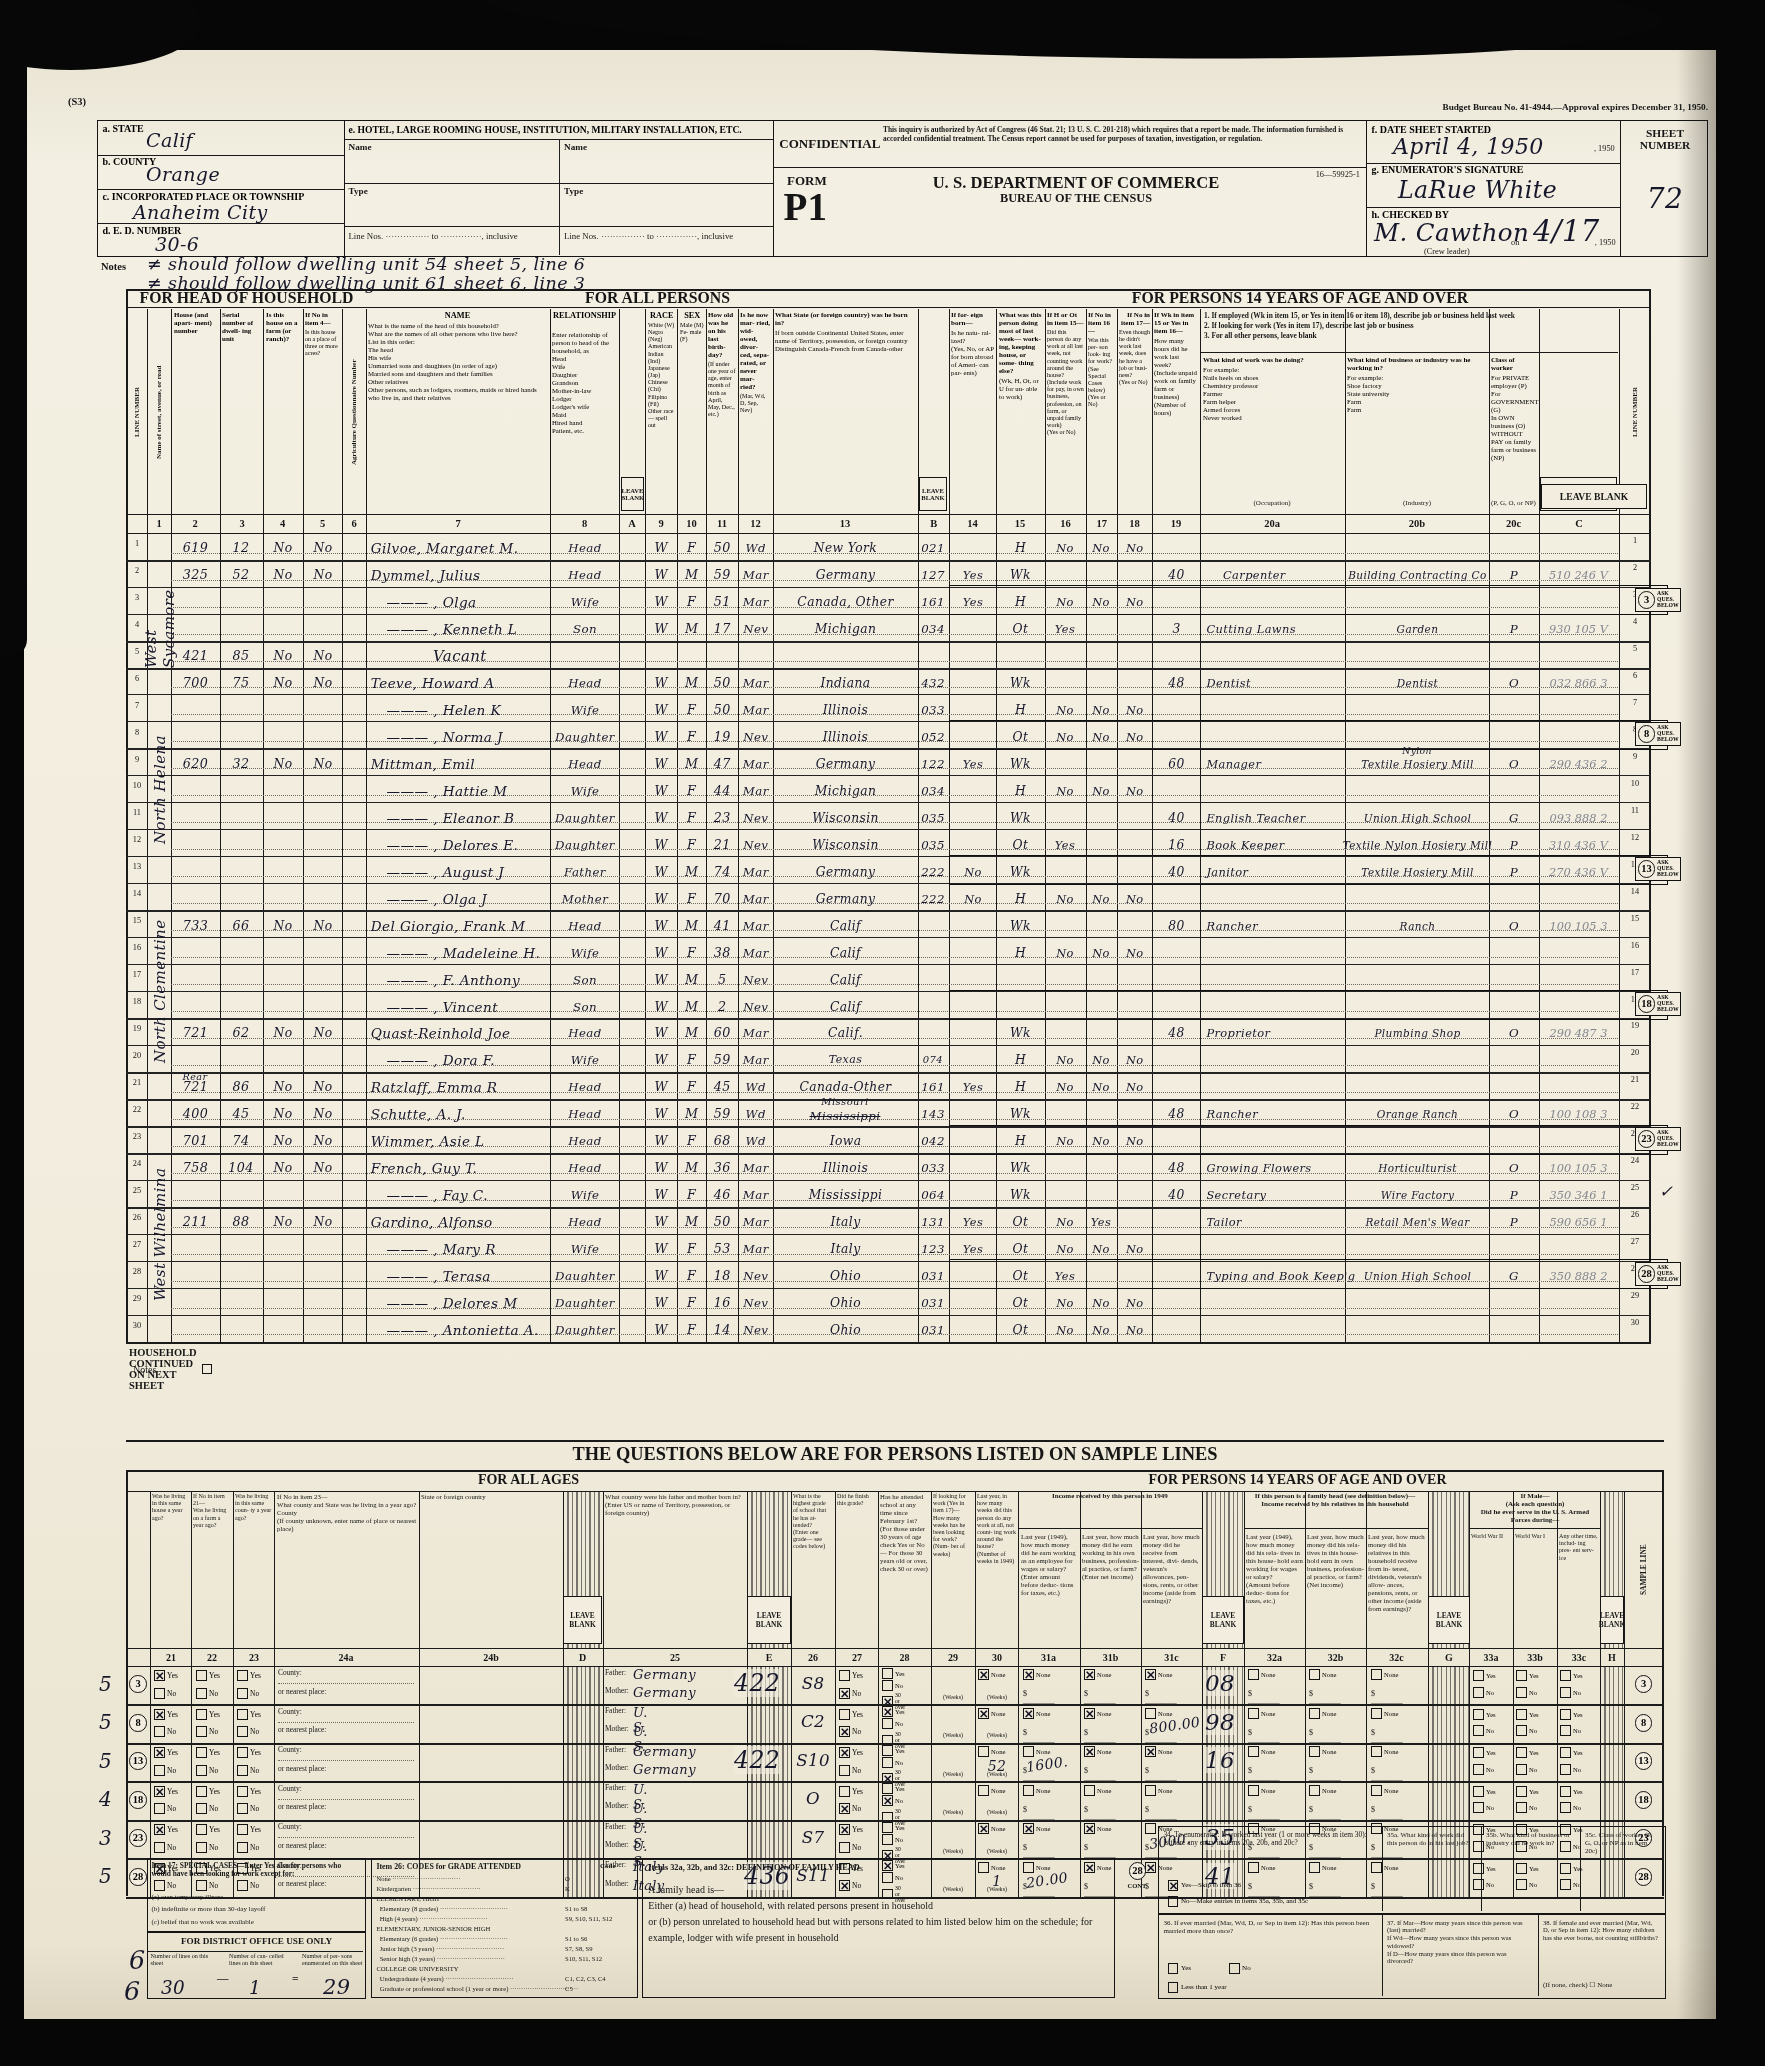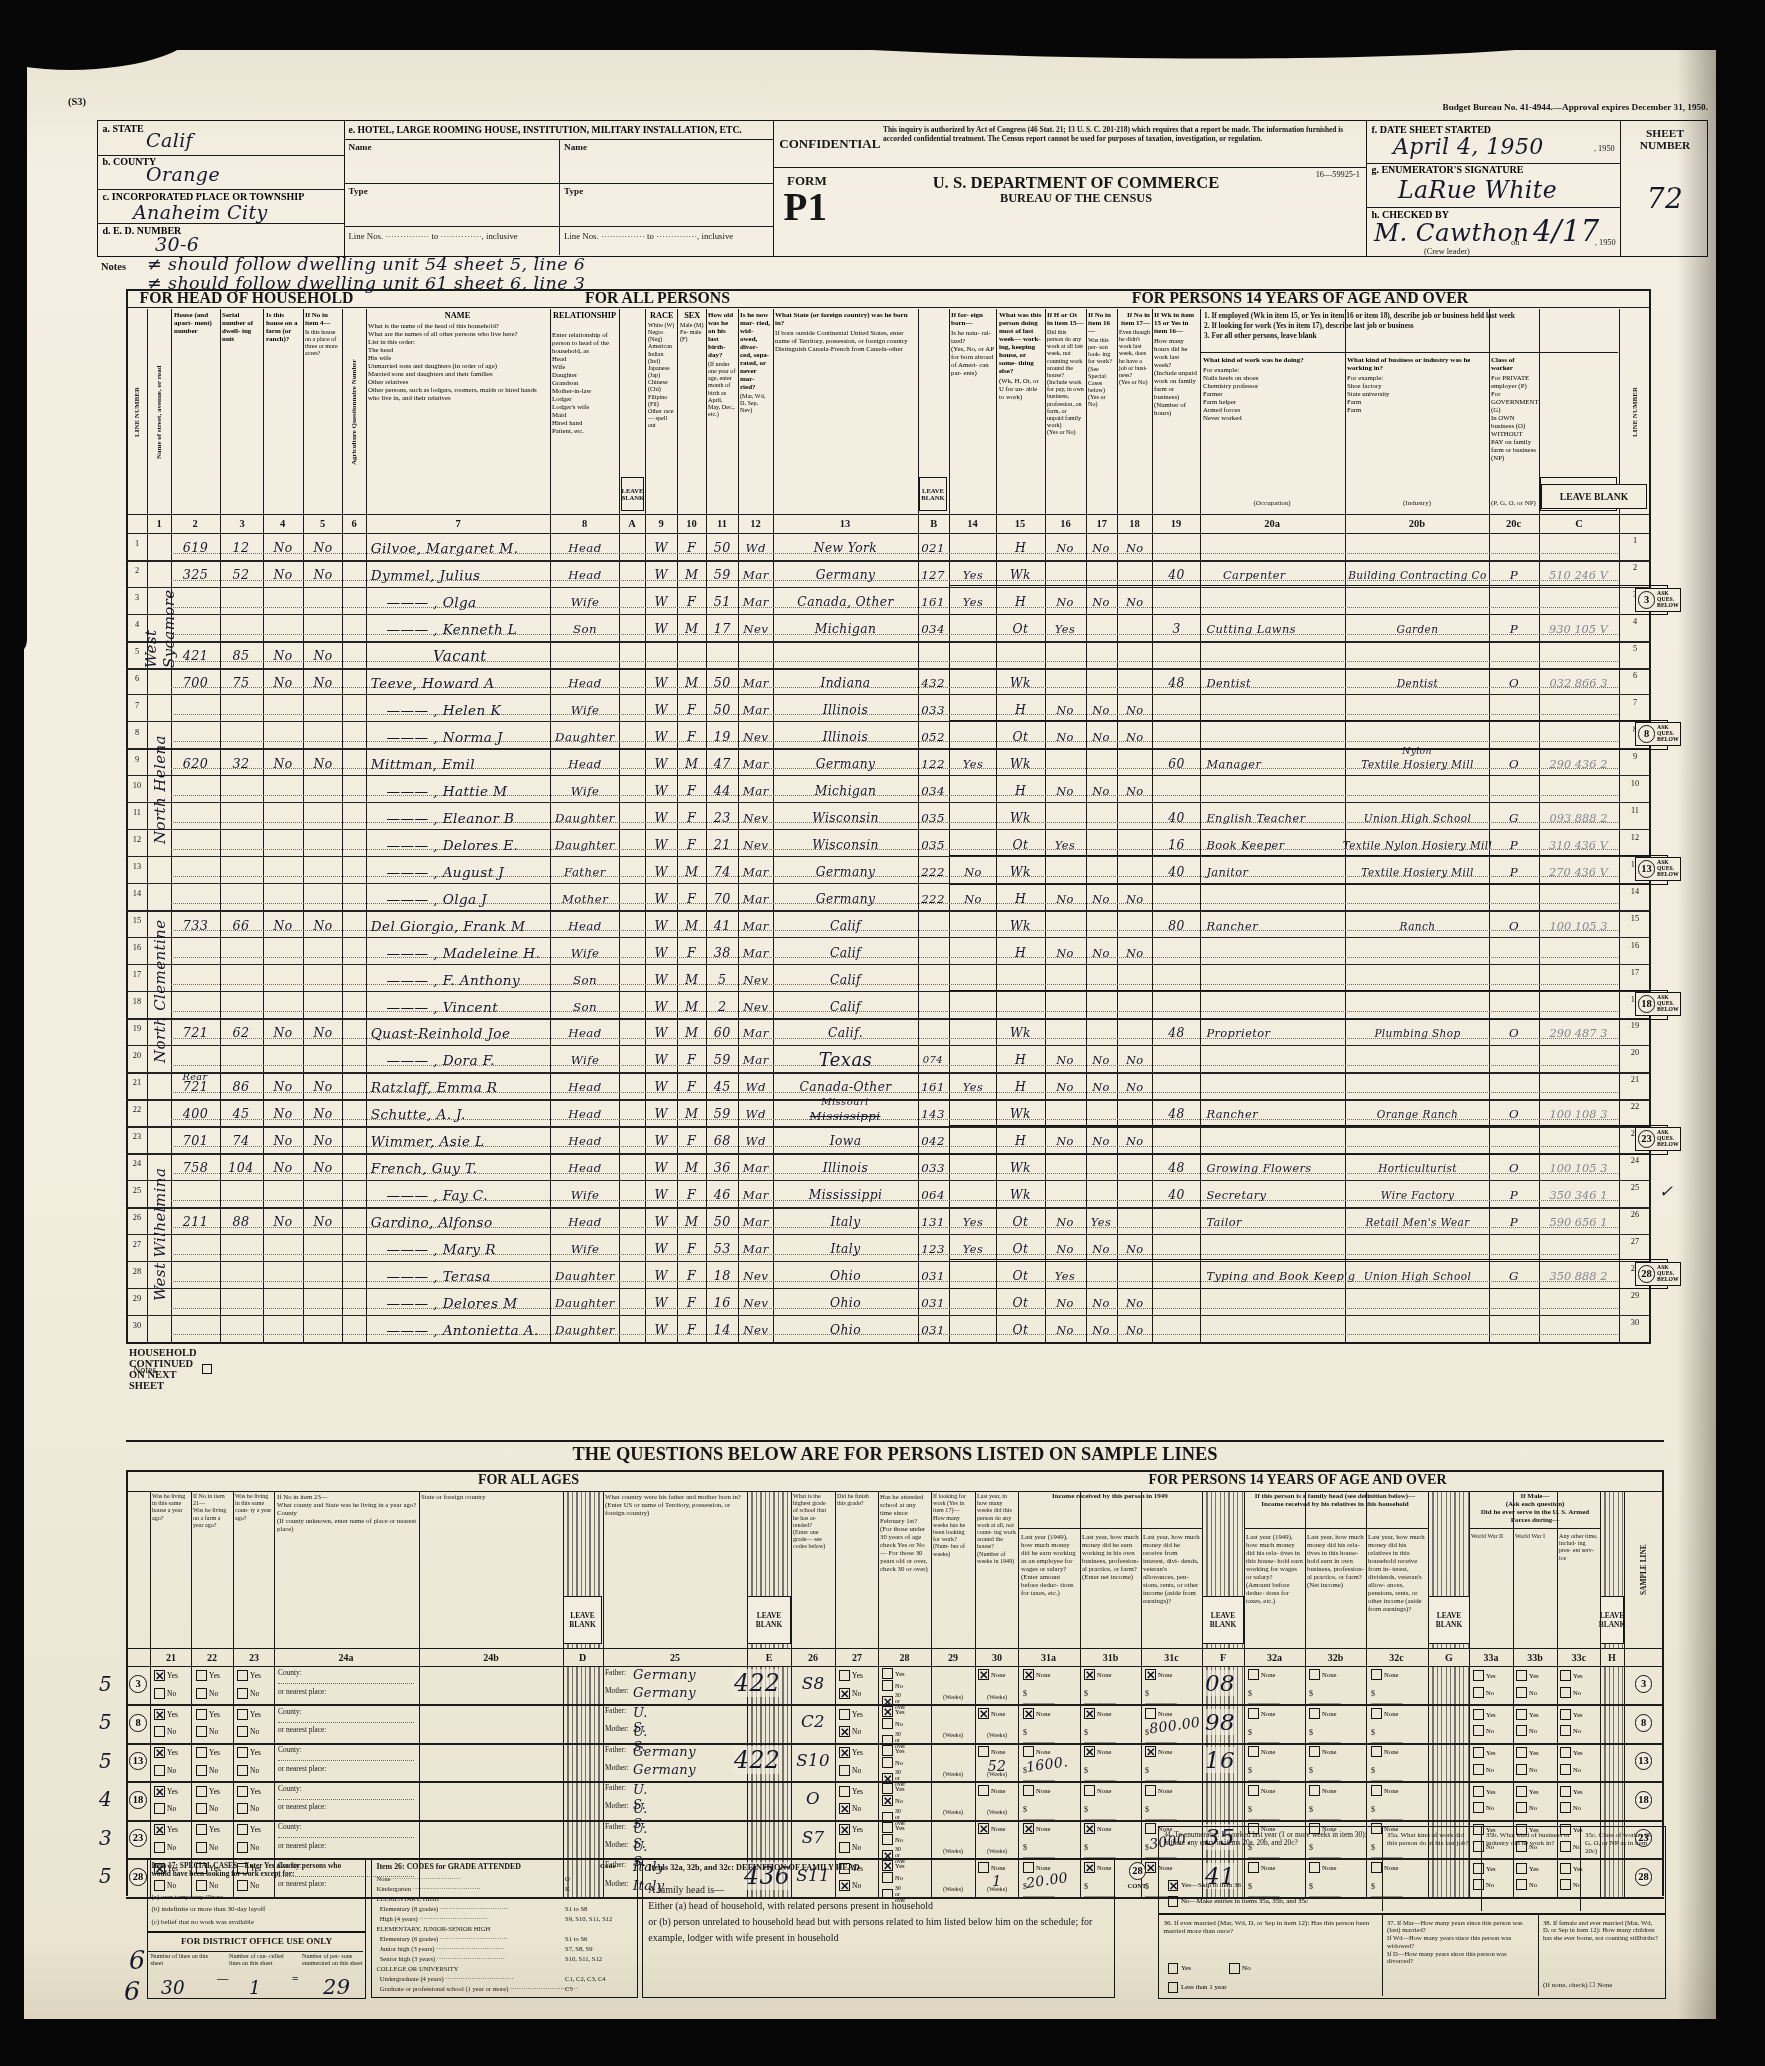--- a/index.html
+++ b/index.html
@@ -646,21 +646,21 @@
       <div class="abs" style="left: 102px; top: 995px; width: 1525px; height: 0.9px; background: rgb(35, 35, 35);"></div>
       <div class="abs dotted" style="left: 147px; top: 1015px; width: 1447px;"></div>
       <div class="abs prt ctr" style="left: 102px; top: 1001px; width: 22px; font-size: 8.3px;">20</div>
       <div class="abs prt ctr" style="left: 1595px; top: 998px; width: 32px; font-size: 8.3px;">20</div>
       <div class="abs hw" style="left: 345px; top: 998px; width: 180px; height: 23.5px; font-size: 13.6px; display: flex; align-items: center; justify-content: flex-start; padding-left: 17.5px; white-space: nowrap;">——— , Dora F.</div>
       <div class="abs hw" style="left: 528px; top: 998px; width: 66px; height: 23.5px; font-size: 11.8px; display: flex; align-items: center; justify-content: center; padding-left: 0px; white-space: nowrap; overflow: visible;">Wife</div>
       <div class="abs hw" style="left: 623px; top: 998px; width: 28.4px; height: 23.5px; font-size: 12.7px; display: flex; align-items: center; justify-content: center; padding-left: 0px; white-space: nowrap; overflow: visible;">W</div>
       <div class="abs hw" style="left: 655px; top: 998px; width: 25.4px; height: 23.5px; font-size: 12.7px; display: flex; align-items: center; justify-content: center; padding-left: 0px; white-space: nowrap; overflow: visible;">F</div>
       <div class="abs hw" style="left: 684px; top: 998px; width: 28.4px; height: 23.5px; font-size: 12.7px; display: flex; align-items: center; justify-content: center; padding-left: 0px; white-space: nowrap; overflow: visible;">59</div>
       <div class="abs hw" style="left: 716px; top: 998px; width: 31.5px; height: 23.5px; font-size: 11.8px; display: flex; align-items: center; justify-content: center; padding-left: 0px; white-space: nowrap; overflow: visible;">Mar</div>
-      <div class="abs hw" style="left: 751px; top: 998px; width: 141px; height: 23.5px; font-size: 18px; display: flex; align-items: center; justify-content: center; padding-left: 0px; white-space: nowrap; overflow: visible;">Texas</div>
+      <div class="abs hw" style="left: 751px; top: 998px; width: 141px; height: 23.5px; font-size: 11px; display: flex; align-items: center; justify-content: center; padding-left: 0px; white-space: nowrap; overflow: visible;">Texas</div>
       <div class="abs hw" style="left: 895px; top: 998px; width: 28px; height: 23.5px; font-size: 10px; display: flex; align-items: center; justify-content: center; padding-left: 0px; white-space: nowrap; overflow: visible;">074</div>
       <div class="abs hw" style="left: 974px; top: 998px; width: 45px; height: 23.5px; font-size: 12.3px; display: flex; align-items: center; justify-content: center; padding-left: 0px; white-space: nowrap; overflow: visible;">H</div>
       <div class="abs hw" style="left: 1022px; top: 998px; width: 38px; height: 23.5px; font-size: 11.4px; display: flex; align-items: center; justify-content: center; padding-left: 0px; white-space: nowrap; overflow: visible;">No</div>
       <div class="abs hw" style="left: 1063px; top: 998px; width: 28px; height: 23.5px; font-size: 11.4px; display: flex; align-items: center; justify-content: center; padding-left: 0px; white-space: nowrap; overflow: visible;">No</div>
       <div class="abs hw" style="left: 1095px; top: 998px; width: 31.5px; height: 23.5px; font-size: 11.4px; display: flex; align-items: center; justify-content: center; padding-left: 0px; white-space: nowrap; overflow: visible;">No</div>
       <div class="abs" style="left: 102px; top: 1022px; width: 1525px; height: 1.8px; background: rgb(35, 35, 35);"></div>
       <div class="abs dotted" style="left: 147px; top: 1042px; width: 1447px;"></div>
       <div class="abs prt ctr" style="left: 102px; top: 1028px; width: 22px; font-size: 8.3px;">21</div>
       <div class="abs prt ctr" style="left: 1595px; top: 1025px; width: 32px; font-size: 8.3px;">21</div>
       <div class="abs hw ctr" style="left: 147px; top: 1021px; width: 48px; font-size: 9.6px;">Rear</div>

